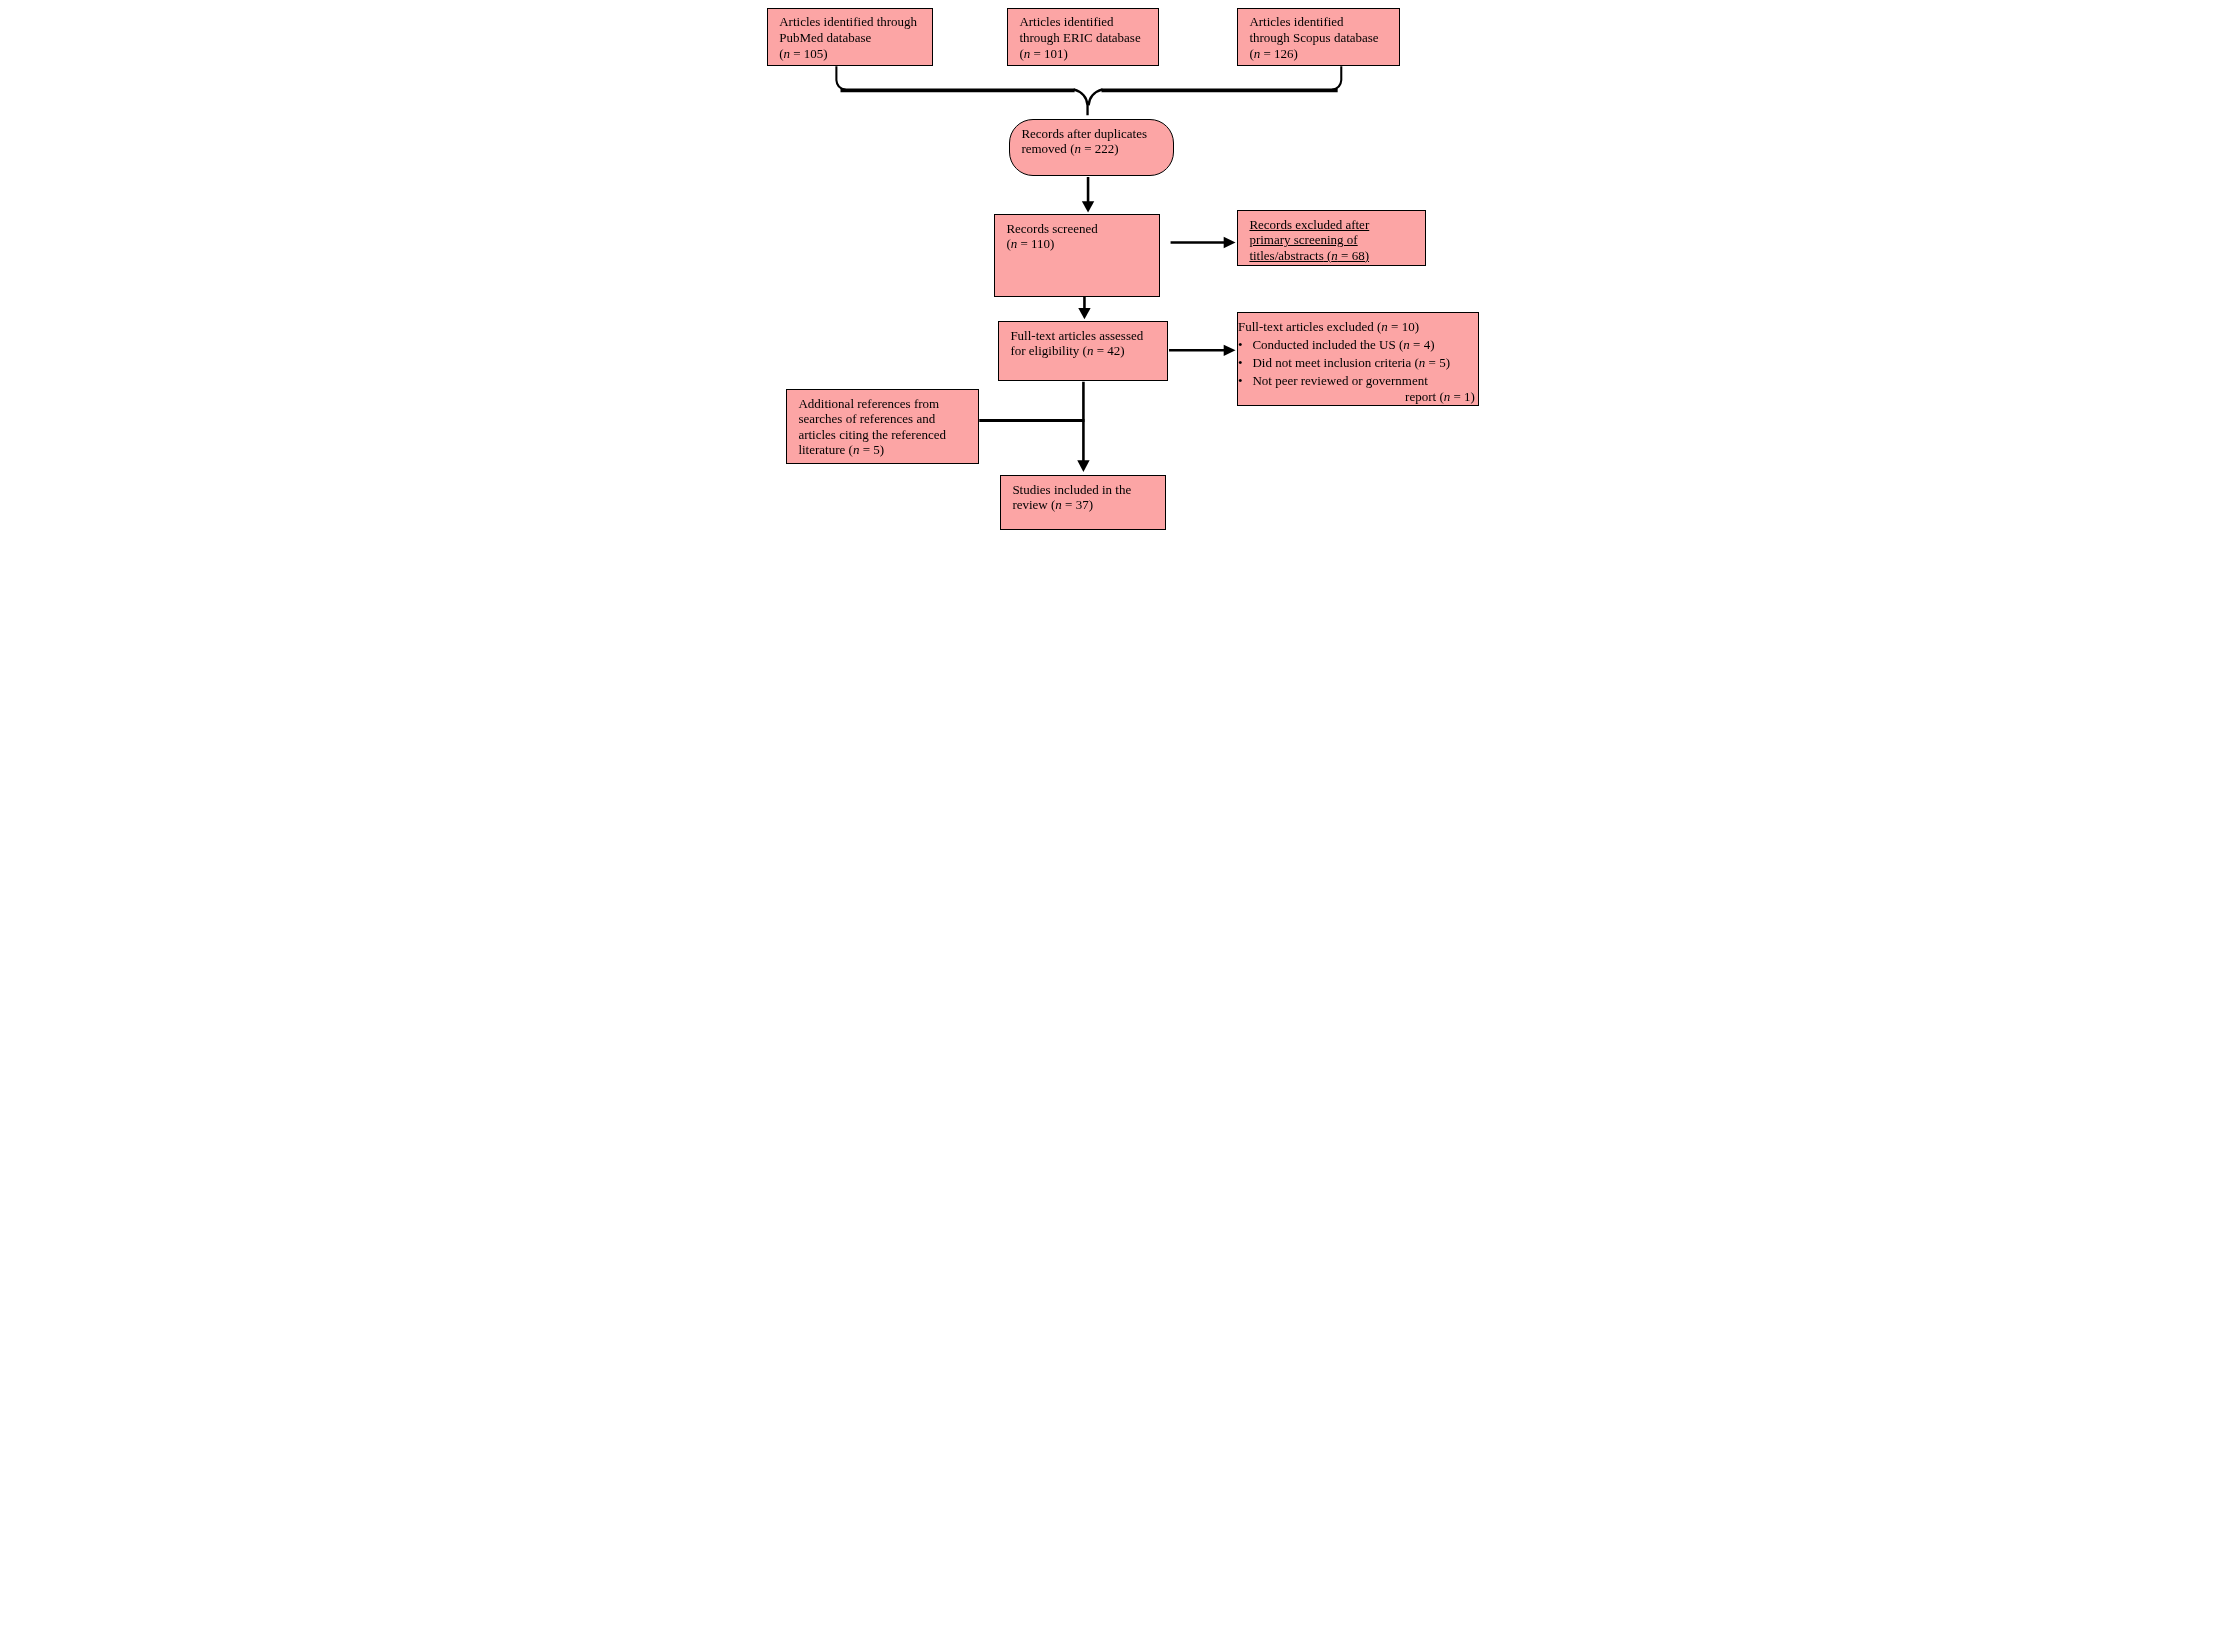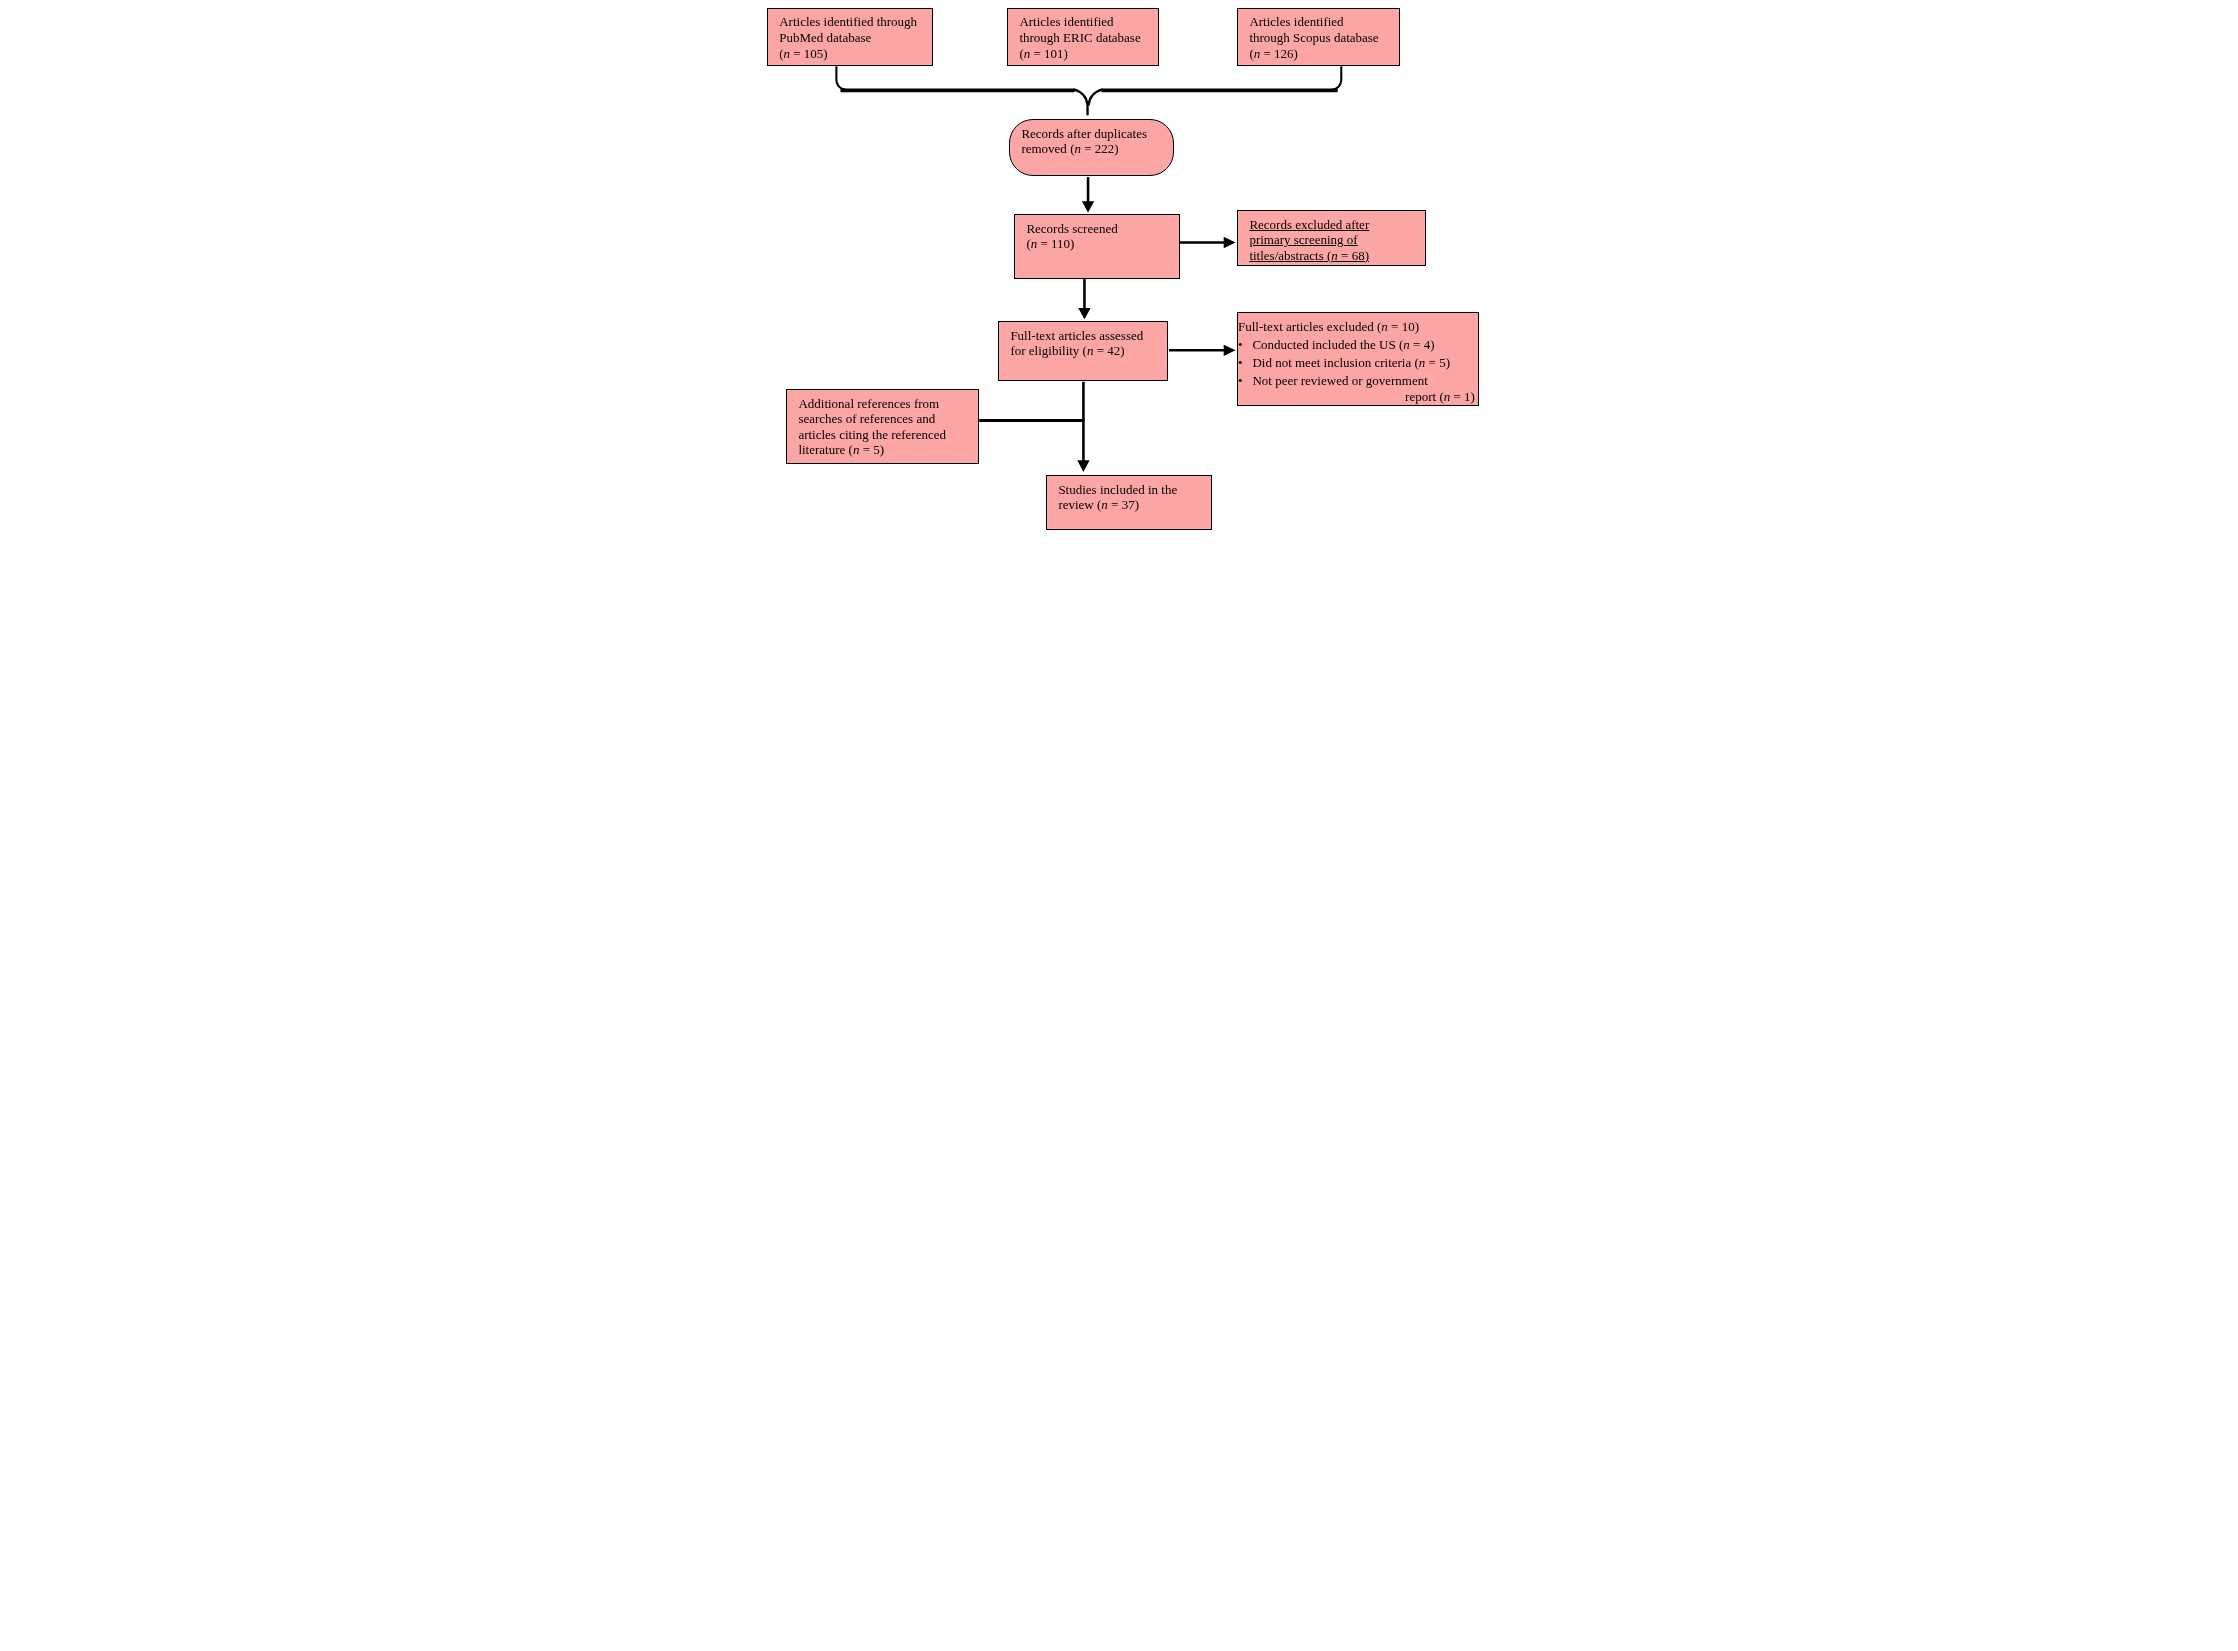--- a/index.html
+++ b/index.html
@@ -126,21 +126,21 @@
     <div class="bline"><span>Articles identified</span> <span class="npart"></span></div>
     <div class="bline"><span>through Scopus database</span> <span class="npart"></span></div>
     <div class="bline"><span></span> <span class="npart">(<i>n</i> = 126)</span></div>
   </div>
 
   <div class="box" style="left:251px; top:119px; width:165px; height:57px;border-radius:24px;">
     <div class="bline"><span>Records after duplicates</span> <span class="npart"></span></div>
     <div class="bline"><span>removed</span> <span class="npart">(<i>n</i> = 222)</span></div>
   </div>
 
-  <div class="box" style="left:256px; top:214px; width:166px; height:65px;">
+  <div class="box" style="left:236px; top:214px; width:166px; height:83px;">
     <div class="bline"><span>Records screened</span> <span class="npart"></span></div>
     <div class="bline"><span></span> <span class="npart">(<i>n</i> = 110)</span></div>
   </div>
 
   <div class="box" style="left:479px; top:210px; width:189px; height:56px;text-decoration:underline;">
     <div class="bline"><span>Records excluded after</span> <span class="npart"></span></div>
     <div class="bline"><span>primary screening of</span> <span class="npart"></span></div>
     <div class="bline"><span>titles/abstracts</span> <span class="npart">(<i>n</i> = 68)</span></div>
   </div>
 
@@ -172,19 +172,19 @@
     </div>
   </div>
 
   <div class="box" style="left:28px; top:389px; width:193px; height:75px;">
     <div class="bline"><span>Additional references from</span> <span class="npart"></span></div>
     <div class="bline"><span>searches of references and</span> <span class="npart"></span></div>
     <div class="bline"><span>articles citing the referenced</span> <span class="npart"></span></div>
     <div class="bline"><span>literature</span> <span class="npart">(<i>n</i> = 5)</span></div>
   </div>
 
-  <div class="box" style="left:242px; top:475px; width:166px; height:55px;margin-left:46px;">
+  <div class="box" style="left:242px; top:475px; width:166px; height:55px;">
     <div class="bline"><span>Studies included in the</span> <span class="npart"></span></div>
     <div class="bline"><span>review</span> <span class="npart">(<i>n</i> = 37)</span></div>
   </div>
 
 </div>
 
 
 </body></html>

